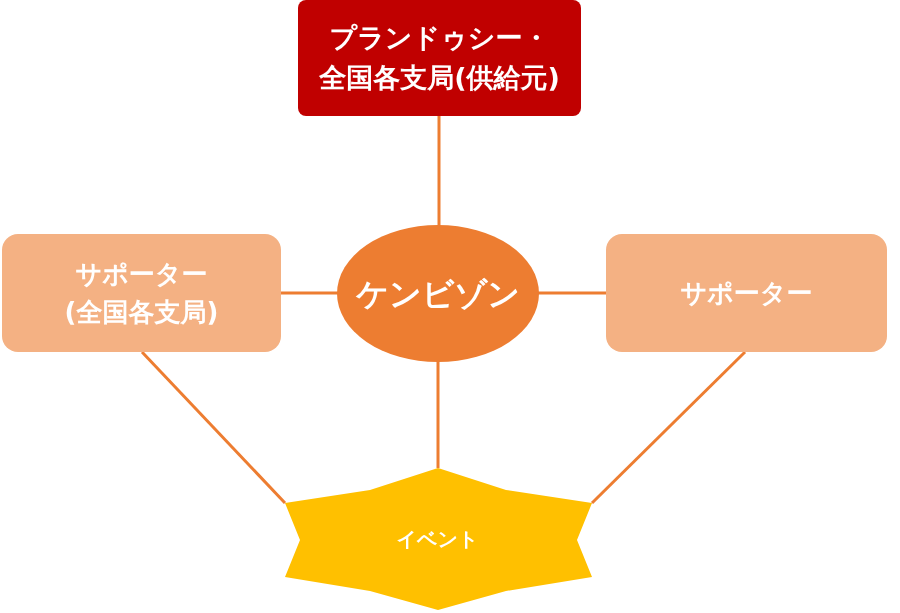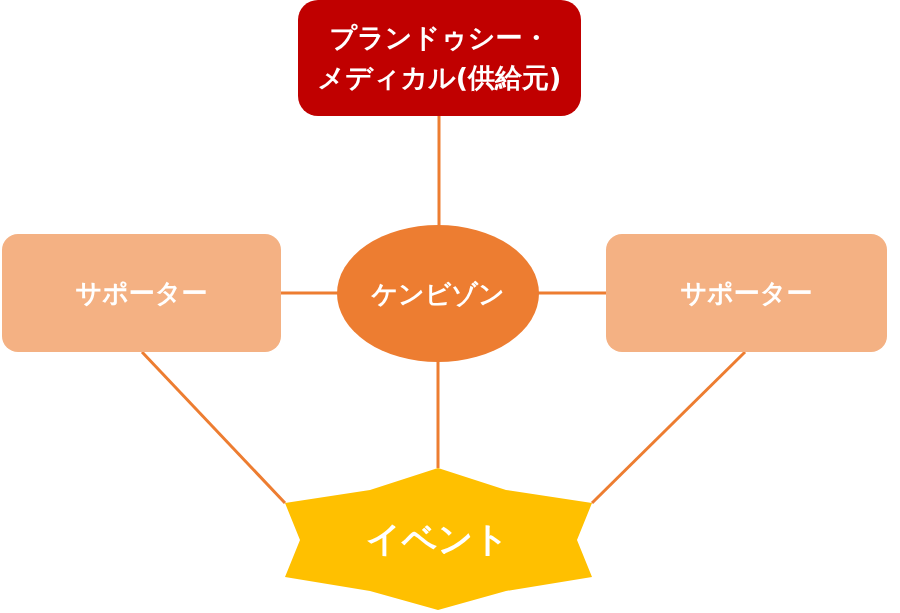--- a/index.html
+++ b/index.html
@@ -4,54 +4,55 @@
 <style>
   html, body { margin: 0; padding: 0; background: #ffffff; }
   body { width: 900px; height: 613px; position: relative; overflow: hidden;
          font-family: "DejaVu Sans", sans-serif; }
   svg.lines { position: absolute; left: 0; top: 0; }
   .node { position: absolute; display: flex; align-items: center; justify-content: center;
           flex-direction: column; color: #ffffff; font-weight: bold; text-align: center;
           box-sizing: border-box; }
   .node span { display: block; white-space: nowrap; }
   #supplier { left: 298px; top: 0px; width: 283px; height: 116px; background: #c00000;
-              border-radius: 20px; font-size: 27px; line-height: 40px; }
+              border-radius: 8px; font-size: 27px; line-height: 40px; }
   #hq { left: 337px; top: 225px; width: 202px; height: 137px; background: #ed7d31;
-        border-radius: 50%; font-size: 26px; line-height: 38px; }
+        border-radius: 50%; font-size: 32px; line-height: 38px; }
   #sup-left { left: 2px; top: 234px; width: 279px; height: 118px; background: #f4b183;
               border-radius: 16px; font-size: 26px; line-height: 38px; }
   #sup-right { left: 606px; top: 234px; width: 281px; height: 118px; background: #f4b183;
                border-radius: 16px; font-size: 26px; line-height: 38px; }
   #event-label { position: absolute; left: 285px; top: 468px; width: 305px; height: 142px;
                  display: flex; align-items: center; justify-content: center;
-                 color: #ffffff; font-weight: bold; font-size: 35px; }
+                 color: #ffffff; font-weight: bold; font-size: 20px; }
 </style>
 </head>
 <body>
 
 <svg class="lines" width="900" height="613">
   <line x1="439" y1="116" x2="439" y2="226" stroke="#ed7d31" stroke-width="3"></line>
   <line x1="281" y1="293" x2="338" y2="293" stroke="#ed7d31" stroke-width="3"></line>
   <line x1="538" y1="293" x2="606" y2="293" stroke="#ed7d31" stroke-width="3"></line>
   <line x1="438" y1="361" x2="438" y2="468" stroke="#ed7d31" stroke-width="3"></line>
   <line x1="142" y1="352" x2="285" y2="503" stroke="#ed7d31" stroke-width="3"></line>
   <line x1="745" y1="352" x2="592" y2="503" stroke="#ed7d31" stroke-width="3"></line>
   <polygon points="438,468 370,490 285,503 300,540 285,577 370,591 438,610 506,591 592,577 577,540 592,503 506,490" fill="#ffc000"></polygon>
 </svg>
 
 <div class="node" id="supplier">
   <span>プランドゥシー・</span>
-  <span>メディカル(供給元)</span>
+  <span>全国各支局(供給元)</span>
 </div>
 
 <div class="node" id="hq">
   <span>ケンビゾン</span>
 </div>
 
 <div class="node" id="sup-left">
   <span>サポーター</span>
+  <span>(全国各支局)</span>
 </div>
 
 <div class="node" id="sup-right">
   <span>サポーター</span>
 </div>
 
 <div id="event-label">イベント</div>
 
 </body></html>

